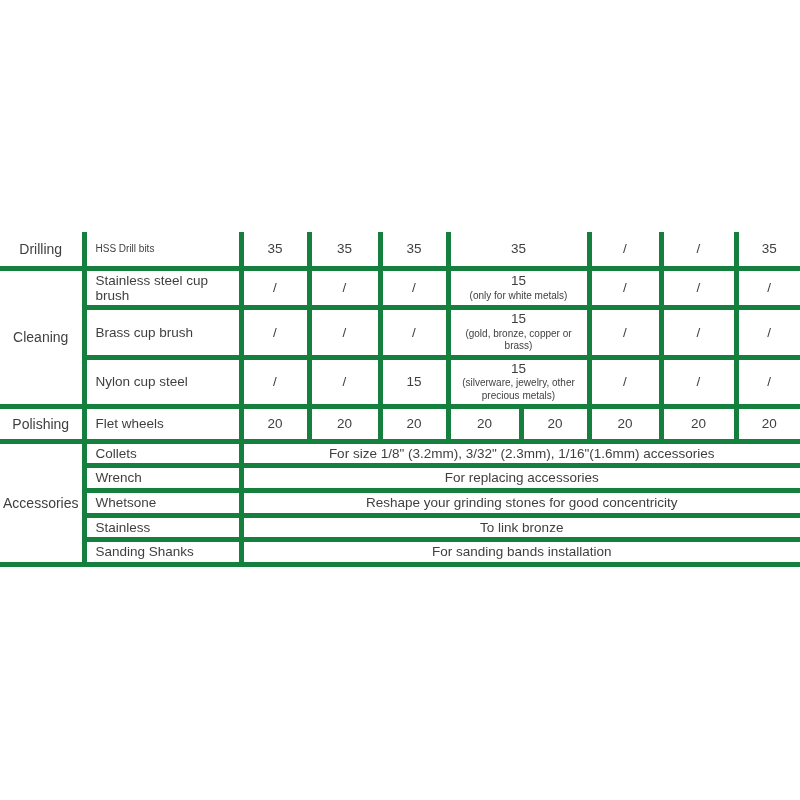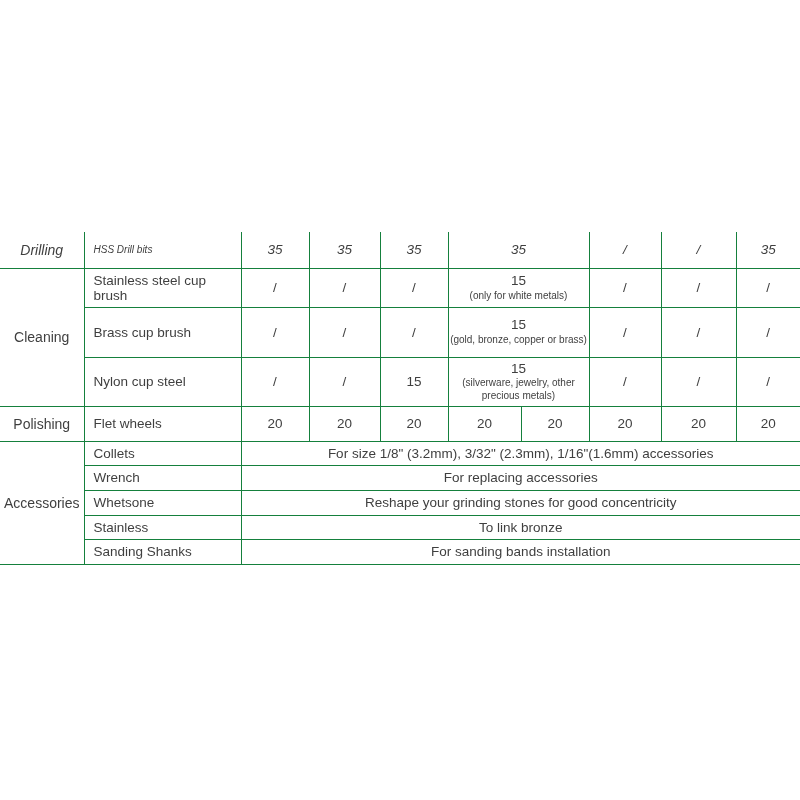--- a/index.html
+++ b/index.html
@@ -18,21 +18,21 @@
   }
   table.spec {
     position: absolute;
     left: 0;
     top: 232px;
     width: 800px;
     border-collapse: collapse;
     table-layout: fixed;
   }
   td {
-    border: 1px solid #15803d;
+    border: 5px solid #15803d;
     text-align: center;
     vertical-align: middle;
     font-size: 13.5px;
     padding: 0;
     overflow: hidden;
     color: #3f3f3f;
   }
   
   tr.r1 > td { border-top: none; }
   td.cat { border-left: none; font-size: 14px; }
@@ -43,21 +43,21 @@
     font-size: 13.5px;
   }
   td.item-sm { font-size: 10px; }
   td.val { font-size: 13.5px; }
   .sub {
     font-size: 10px;
     line-height: 1.25;
     margin-top: 1px;
   }
   .num { line-height: 1.15; }
-  tr.h36 { height: 36px; font-style: italic; }
+  tr.h36 { height: 36px; }
   tr.h39 { height: 39px; }
   tr.h50 { height: 50px; }
   tr.h49 { height: 49px; }
   tr.h35 { height: 35px; }
   tr.h24 { height: 24px; }
   tr.h25 { height: 25px; }
 </style>
 </head>
 <body>
 

